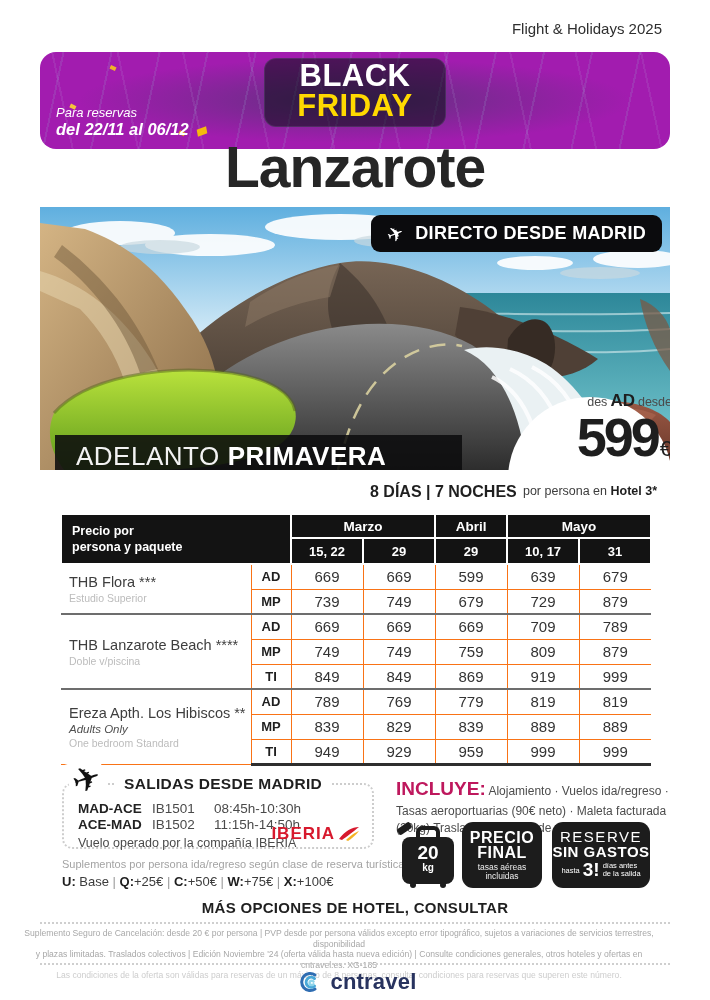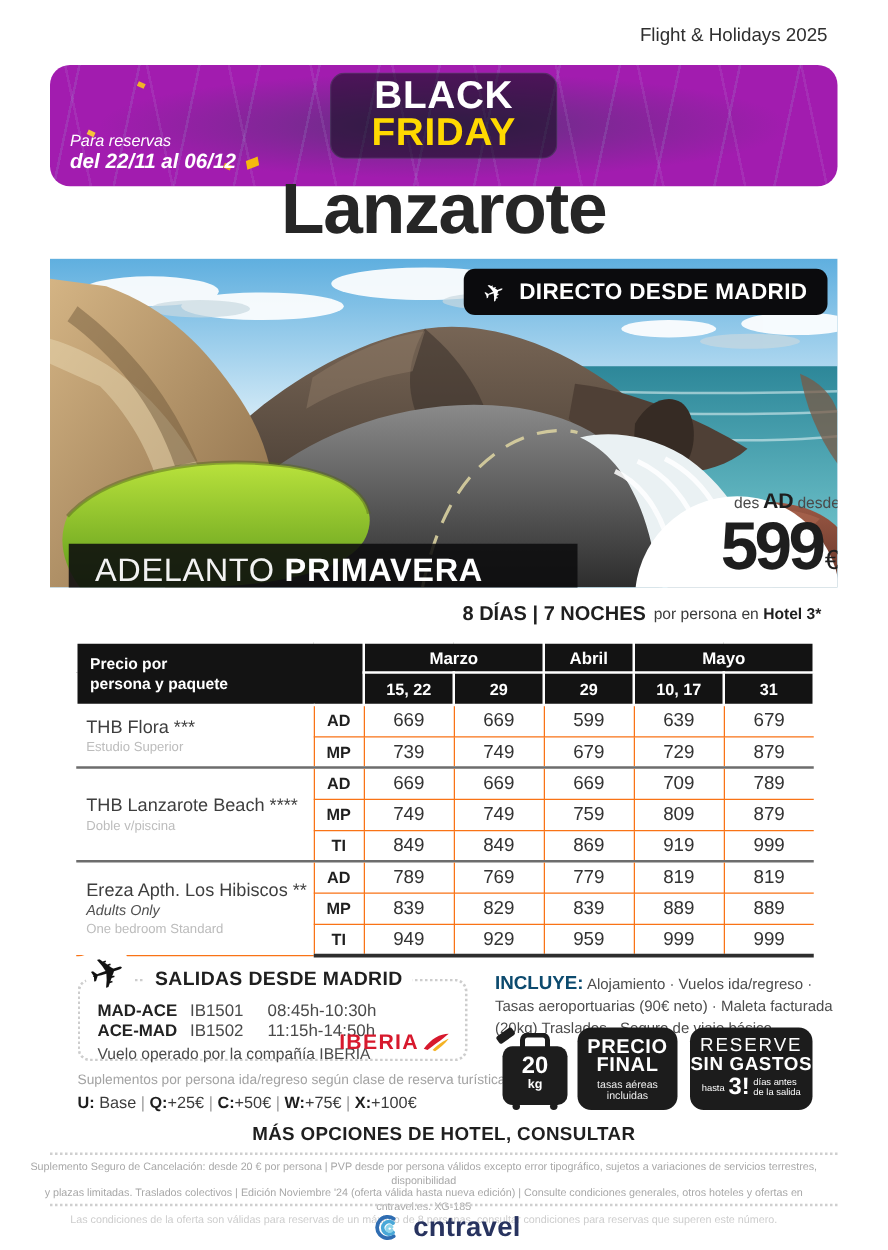--- a/index.html
+++ b/index.html
@@ -88,21 +88,21 @@
   .iberia { position:absolute; right:12px; top:39px; display:flex; align-items:center; gap:3px; }
   .iberia-text { font-size:17px; font-weight:bold; color:#d7192d; letter-spacing:1px; }
 
   .suplementos-note { position:absolute; left:62px; top:858px; font-size:11px; color:#a3a3a3; }
   .suplementos-classes { position:absolute; left:62px; top:874px; font-size:13px; color:#3c3c3c; }
   .suplementos-classes b { color:#1e1e1e; }
   .sup-sep { color:#9a9a9a; }
 
   
   .incluye { position:absolute; left:396px; top:776px; width:280px; font-size:12px; line-height:1.42; color:#4c4c4c; }
-  .incluye b { color:#0c4a6e; font-size:15px; }
+  .incluye b { color:#be185d; font-size:19px; }
 
   .badge-luggage { position:absolute; left:402px; top:826px; width:52px; height:62px; }
   .lug-handle { position:absolute; top:0; left:14px; width:24px; height:13px; border:4px solid #1d1d1d; border-bottom:none; border-radius:6px 6px 0 0; }
   .lug-flag { position:absolute; top:-1px; left:-5px; width:15px; height:7px; background:#1d1d1d; transform:rotate(-35deg); border-radius:2px; }
   .lug-body { position:absolute; top:11px; left:0; width:52px; height:47px; background:#1d1d1d; border-radius:8px; color:#fff; text-align:center; }
   .lug-body::after { content:""; position:absolute; bottom:-4px; left:8px; width:6px; height:6px; border-radius:50%;
     background:#1d1d1d; box-shadow:30px 0 #1d1d1d; }
   .lug-weight { font-size:19px; font-weight:bold; line-height:21px; margin-top:5px; }
   .lug-unit { font-size:10px; line-height:10px; font-weight:bold; }
 

